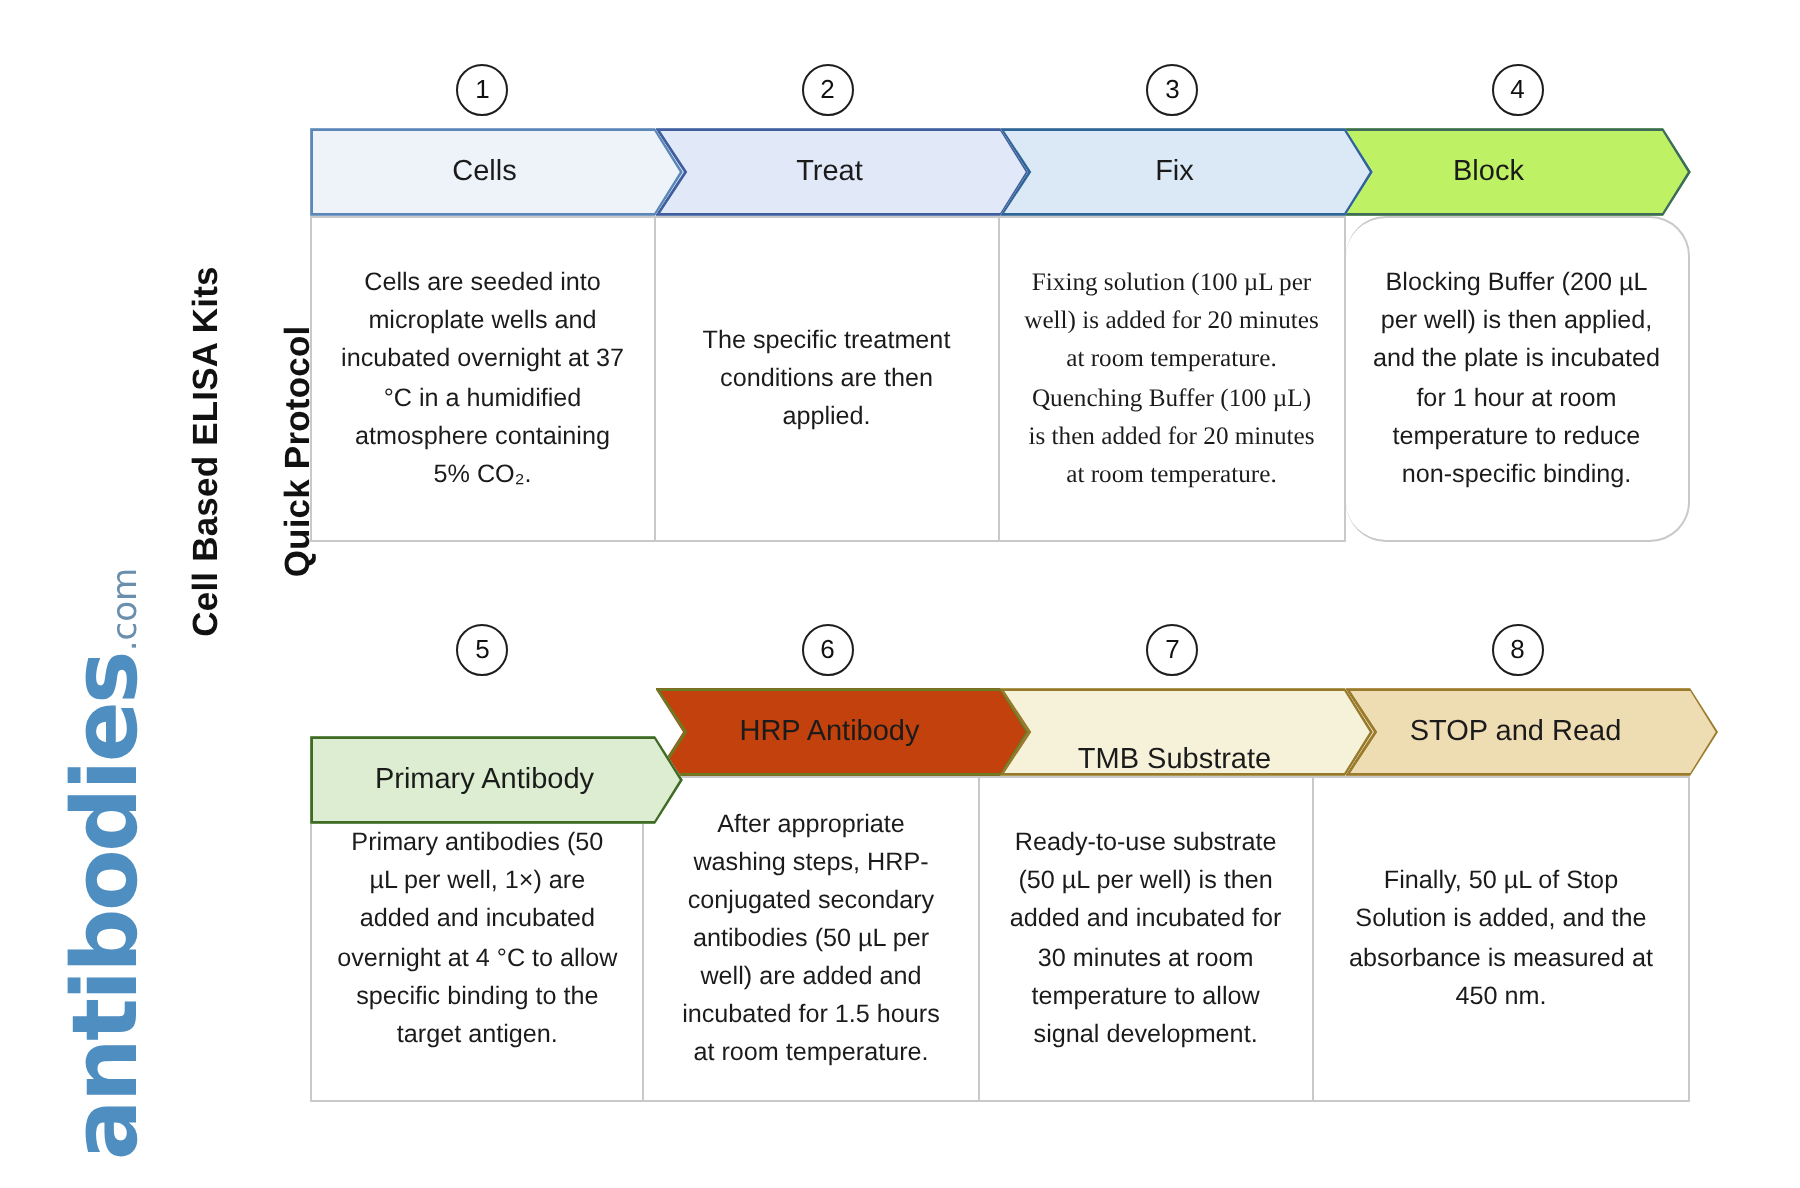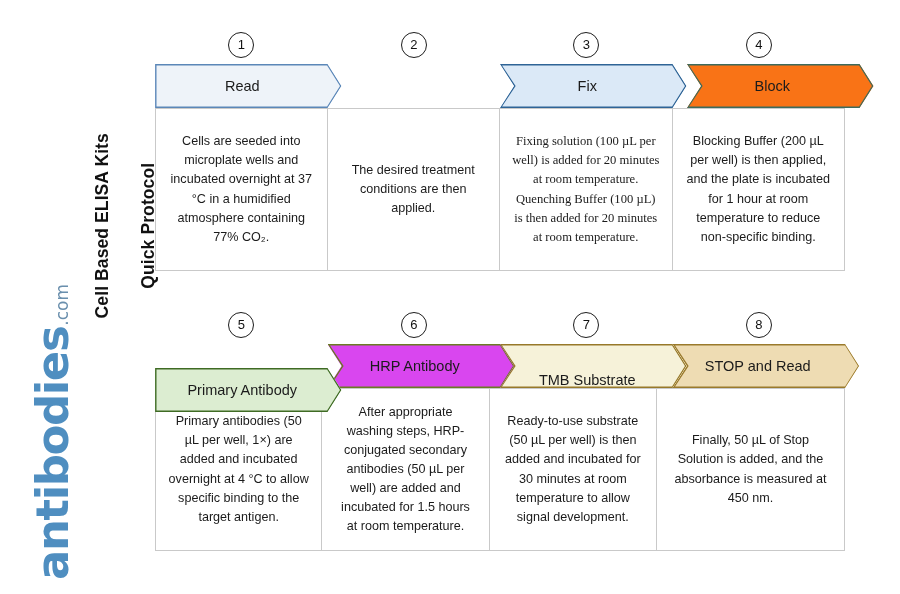--- a/index.html
+++ b/index.html
@@ -158,66 +158,72 @@
       <div class="step-badge" style="left: 73.25px;">1</div>
       <div class="step-badge" style="left: 245.75px;">2</div>
       <div class="step-badge" style="left: 418.25px;">3</div>
       <div class="step-badge" style="left: 590.75px;">4</div>
     </div>
   <div class="chevron-strip">
       <div class="chevron" style="left: 0px; width: 186.5px; background: rgb(238, 243, 249); z-index: 10; clip-path: polygon(0px 0px, 172.5px 0px, 186.5px 22px, 172.5px 44px, 0px 44px);">
         <svg width="186.5" height="44" viewBox="0 0 186.5 44" style="position: absolute; left: 0px; top: 0px;">
           <path d="M0.8 0.8 L172.5 0.8 L185.7 22 L172.5 43.2 L0.8 43.2 Z" fill="none" stroke="#5b87b8" stroke-width="1.4"></path>
         </svg>
-        <span>Read</span>
+        <span>Cells</span>
+      </div>
+      <div class="chevron" style="left: 172.5px; width: 186.5px; background: rgb(225, 232, 248); z-index: 9; clip-path: polygon(0px 0px, 172.5px 0px, 186.5px 22px, 172.5px 44px, 0px 44px, 14px 22px);">
+        <svg width="186.5" height="44" viewBox="0 0 186.5 44" style="position: absolute; left: 0px; top: 0px;">
+          <path d="M0.8 0.8 L172.5 0.8 L185.7 22 L172.5 43.2 L0.8 43.2 L14.8 22 Z" fill="none" stroke="#3f5e9e" stroke-width="1.4"></path>
+        </svg>
+        <span>Treat</span>
       </div>
       <div class="chevron" style="left: 345px; width: 186.5px; background: rgb(219, 233, 247); z-index: 8; clip-path: polygon(0px 0px, 172.5px 0px, 186.5px 22px, 172.5px 44px, 0px 44px, 14px 22px);">
         <svg width="186.5" height="44" viewBox="0 0 186.5 44" style="position: absolute; left: 0px; top: 0px;">
           <path d="M0.8 0.8 L172.5 0.8 L185.7 22 L172.5 43.2 L0.8 43.2 L14.8 22 Z" fill="none" stroke="#2f6496" stroke-width="1.4"></path>
         </svg>
         <span>Fix</span>
       </div>
-      <div class="chevron last" style="left: 532px; width: 186.5px; background: #f97316; z-index: 7; clip-path: polygon(0px 0px, 172.5px 0px, 186.5px 22px, 172.5px 44px, 0px 44px, 14px 22px);">
+      <div class="chevron last" style="left: 504px; width: 186.5px; background: #bef264; z-index: 7; clip-path: polygon(0px 0px, 172.5px 0px, 186.5px 22px, 172.5px 44px, 0px 44px, 14px 22px);">
         <svg width="186.5" height="44" viewBox="0 0 186.5 44" style="position: absolute; left: 0px; top: 0px;">
           <path d="M0.8 0.8 L172.5 0.8 L185.7 22 L172.5 43.2 L0.8 43.2 L14.8 22 Z" fill="none" stroke="#3d6b5c" stroke-width="1.4"></path>
         </svg>
         <span>Block</span>
       </div>
     </div>
   <div class="cards-strip">
       <div class="card" style="width: 172.5px;">
-        <p>Cells are seeded into microplate wells and incubated overnight at 37 °C in a humidified atmosphere containing 77% CO₂.</p>
-      </div>
-      <div class="card" style="width: 172.5px;">
-        <p>The desired treatment conditions are then applied.</p>
+        <p>Cells are seeded into microplate wells and incubated overnight at 37 °C in a humidified atmosphere containing 5% CO₂.</p>
+      </div>
+      <div class="card" style="width: 172.5px;">
+        <p>The specific treatment conditions are then applied.</p>
       </div>
       <div class="card" style="width: 172.5px; font-family: Liberation Serif, serif;">
         <p>Fixing solution (100 µL per well) is added for 20 minutes at room temperature. Quenching Buffer (100 µL) is then added for 20 minutes at room temperature.</p>
       </div>
-      <div class="card" style="width: 172.5px;">
+      <div class="card" style="width: 172.5px; border-radius: 20px;">
         <p>Blocking Buffer (200 µL per well) is then applied, and the plate is incubated for 1 hour at room temperature to reduce non-specific binding.</p>
       </div>
     </div>
 </div>
 
 <div class="flow-row" id="row-2">
   <div class="badge-strip">
       <div class="step-badge" style="left: 73.25px;">5</div>
       <div class="step-badge" style="left: 245.75px;">6</div>
       <div class="step-badge" style="left: 418.25px;">7</div>
       <div class="step-badge" style="left: 590.75px;">8</div>
     </div>
   <div class="chevron-strip">
       <div class="chevron" style="left: 0px; width: 186.5px; background: rgb(220, 237, 209); z-index: 10; clip-path: polygon(0px 0px, 172.5px 0px, 186.5px 22px, 172.5px 44px, 0px 44px); margin-top: 24px;">
         <svg width="186.5" height="44" viewBox="0 0 186.5 44" style="position: absolute; left: 0px; top: 0px;">
           <path d="M0.8 0.8 L172.5 0.8 L185.7 22 L172.5 43.2 L0.8 43.2 Z" fill="none" stroke="#3f6b24" stroke-width="1.4"></path>
         </svg>
         <span>Primary Antibody</span>
       </div>
-      <div class="chevron" style="left: 172.5px; width: 186.5px; background: #d946ef; z-index: 9; clip-path: polygon(0px 0px, 172.5px 0px, 186.5px 22px, 172.5px 44px, 0px 44px, 14px 22px);">
+      <div class="chevron" style="left: 172.5px; width: 186.5px; background: #c2410c; z-index: 9; clip-path: polygon(0px 0px, 172.5px 0px, 186.5px 22px, 172.5px 44px, 0px 44px, 14px 22px);">
         <svg width="186.5" height="44" viewBox="0 0 186.5 44" style="position: absolute; left: 0px; top: 0px;">
           <path d="M0.8 0.8 L172.5 0.8 L185.7 22 L172.5 43.2 L0.8 43.2 L14.8 22 Z" fill="none" stroke="#6b7a24" stroke-width="1.4"></path>
         </svg>
         <span>HRP Antibody</span>
       </div>
       <div class="chevron" style="left: 345px; width: 186.5px; background: rgb(246, 242, 217); z-index: 8; clip-path: polygon(0px 0px, 172.5px 0px, 186.5px 22px, 172.5px 44px, 0px 44px, 14px 22px); align-items: flex-end;">
         <svg width="186.5" height="44" viewBox="0 0 186.5 44" style="position: absolute; left: 0px; top: 0px;">
           <path d="M0.8 0.8 L172.5 0.8 L185.7 22 L172.5 43.2 L0.8 43.2 L14.8 22 Z" fill="none" stroke="#97792a" stroke-width="1.4"></path>
         </svg>
         <span>TMB Substrate</span>

